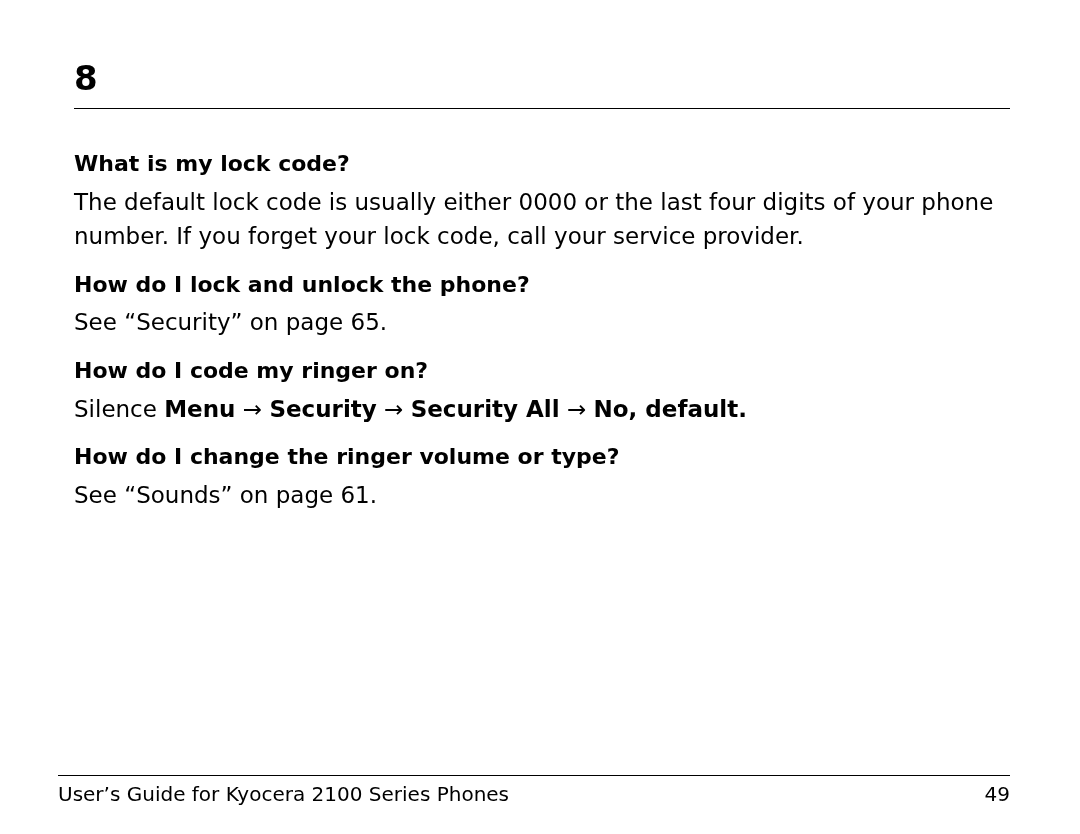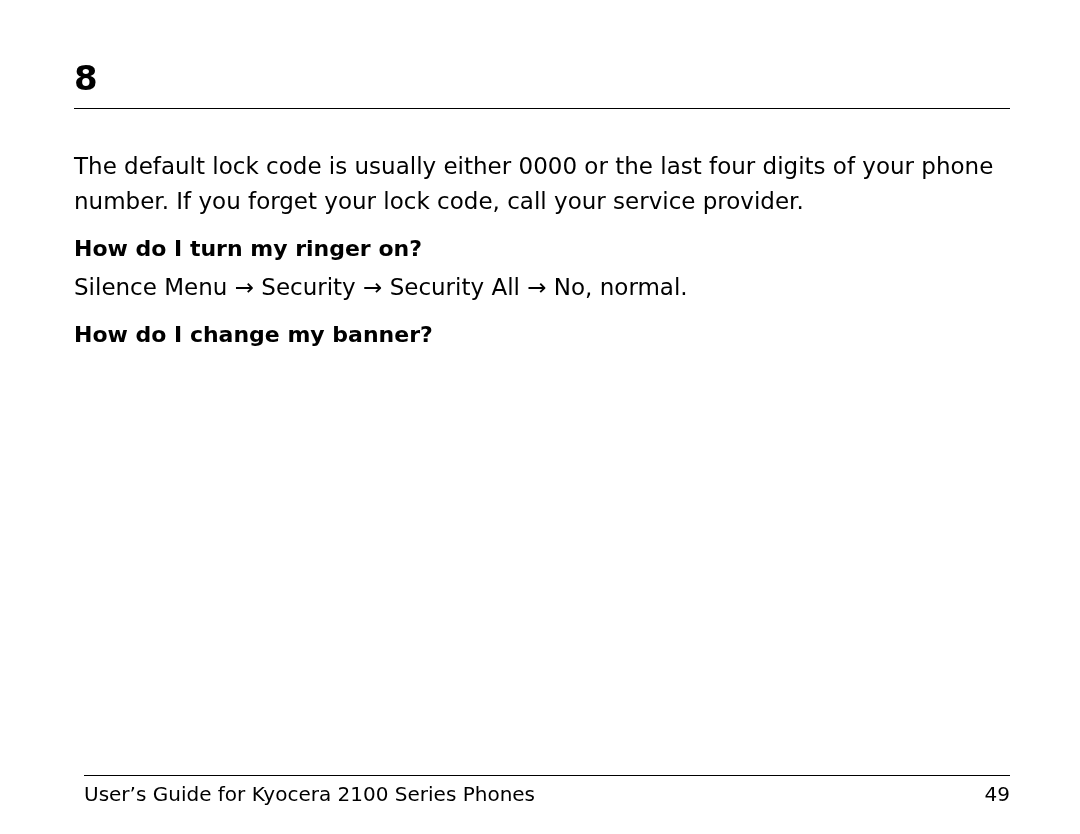--- a/index.html
+++ b/index.html
@@ -40,25 +40,25 @@
       margin-top: 16px;
       margin-bottom: 6px;
       line-height: 1.35;
     }
     .a {
       font-size: 23px;
       font-weight: 400;
       line-height: 1.5;
       margin-bottom: 6px;
     }
-    .a .b { font-weight: 400; }
+    .a .b { font-weight: 700; }
     .a .arrow { font-weight: 400; }
     .footer {
       position: absolute;
-      left: 84px;
+      left: 58px;
       right: 70px;
       bottom: 28px;
     }
     .footer hr {
       border: none;
       border-top: 1px solid #000;
       margin-bottom: 6px;
     }
     .footer-row {
       display: flex;
@@ -70,42 +70,48 @@
 <body>
 
 <div class="page">
 
   <h1 class="chapter-title">
     <span class="chnum">8</span>
   </h1>
   <hr class="title-rule">
 
   <div class="qa">
+    <p class="q">What is my lock code?</p>
     <p class="a">The default lock code is usually either 0000 or the last four digits of your phone number. If you forget your lock code, call your service provider.</p>
   </div>
 
+  <div class="qa">
+    <p class="q">How do I lock and unlock the phone?</p>
+    <p class="a">See “Security” on page 65.</p>
+  </div>
 
   <div class="qa">
-    <p class="q">How do I turn my ringer on?</p>
+    <p class="q">How do I code my ringer on?</p>
     <p class="a">
       <span>Silence </span><span class="b">Menu</span>
       <span class="arrow">→</span>
       <span class="b">Security</span>
       <span class="arrow">→</span>
       <span class="b">Security All</span>
       <span class="arrow">→</span>
-      <span class="b">No, normal.</span>
+      <span class="b">No, default.</span>
     </p>
   </div>
 
+  <div class="qa">
+    <p class="q">How do I change the ringer volume or type?</p>
+    <p class="a">See “Sounds” on page 61.</p>
+  </div>
 
 
-  <div class="qa">
-    <p class="q">How do I change my banner?</p>
-  </div>
 
   <div class="footer">
     <hr>
     <div class="footer-row">
       <span>User’s Guide for Kyocera 2100 Series Phones</span>
       <span>49</span>
     </div>
   </div>
 
 </div>

